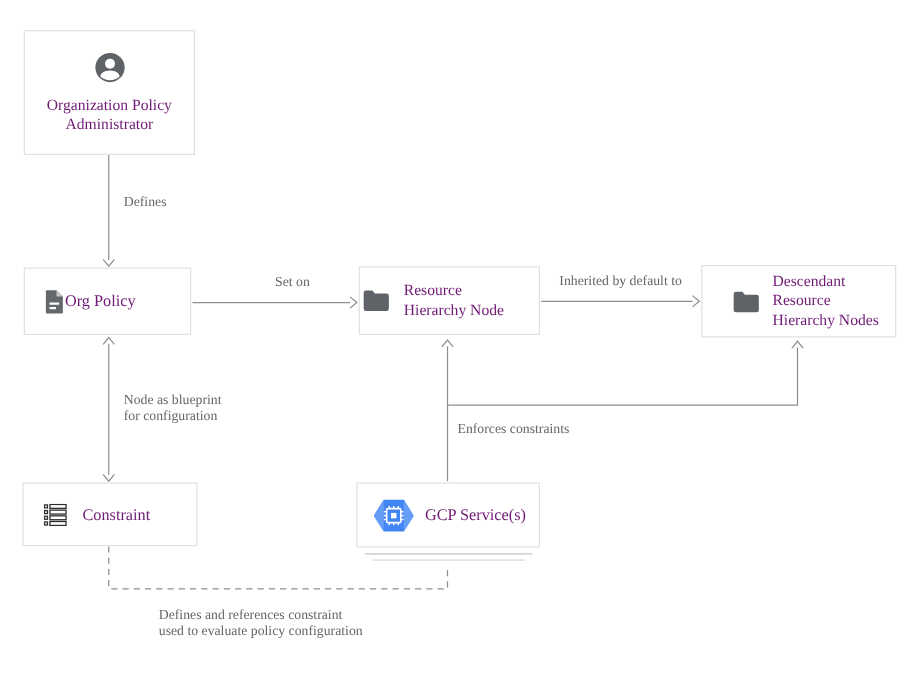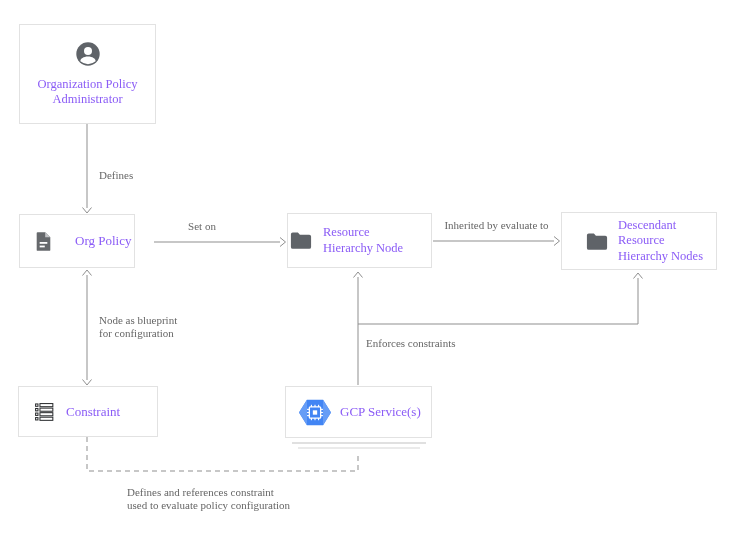--- a/index.html
+++ b/index.html
@@ -11,48 +11,48 @@
     overflow:hidden;
   }
   svg.layer{position:absolute;left:0;top:0;pointer-events:none;}
   .box{
     position:absolute;
     background:#fff;
     border:1px solid #e2e2e2;
     box-sizing:border-box;
     display:flex;
     align-items:center;
-    color:#8b5cf6;
+    color:#701a75;
   }
   .box .label{font-size:12.5px;line-height:1.22;}
   .icon{display:flex;align-items:center;justify-content:center;flex:none;}
   
   #node-admin{left:19px;top:24px;width:137px;height:100px;
     flex-direction:column;justify-content:center;gap:10px;text-align:center;}
   #node-admin .label{width:118px;}
-  #node-org-policy{left:19px;top:214px;width:116px;height:54px;padding-left:15px;gap:23px;}
+  #node-org-policy{left:19px;top:214px;width:134px;height:54px;padding-left:15px;gap:0;}
   #node-org-policy .label{font-size:13px;}
   #node-resource{left:287px;top:213px;width:145px;height:55px;padding-left:2px;gap:11px;}
   #node-resource .label{width:96px;}
   #node-descendants{left:561px;top:212px;width:156px;height:58px;padding-left:24px;gap:10px;}
   #node-descendants .label{width:120px;}
   #node-constraint{left:18px;top:386px;width:140px;height:51px;padding-left:16px;gap:12px;}
   #node-constraint .label{font-size:13px;}
   #node-gcp{left:285px;top:386px;width:147px;height:52px;padding-left:13px;gap:9px;}
   #node-gcp .label{font-size:13px;}
   
   .edge-label{
     position:absolute;
     font-size:11px;
     color:#666;
     line-height:1.18;
     white-space:pre-line;
   }
-  #label-defines{left:99px;top:169px;text-align:right;}
-  #label-set-on{left:136px;top:220px;width:132px;text-align:center;white-space:nowrap;}
+  #label-defines{left:99px;top:156px;text-align:right;}
+  #label-set-on{left:168px;top:220px;width:132px;text-align:center;white-space:nowrap;}
   #label-inherited{left:433px;top:219px;width:127px;text-align:center;white-space:nowrap;}
   #label-blueprint{left:99px;top:314px;}
   #label-enforces{left:366px;top:337px;}
   #label-evaluates{left:127px;top:486px;}
 </style>
 </head>
 <body>
 
 <div id="canvas">
 
@@ -182,20 +182,20 @@
           <rect x="0.6" y="15.4" width="2.5" height="2.5"></rect>
           <rect x="5.2" y="15.0" width="13.6" height="3.3"></rect>
         </g>
       </svg>
     </span>
     <span class="label">Constraint</span>
   </div>
 
   <div class="edge-label" id="label-defines">Defines</div>
   <div class="edge-label" id="label-set-on">Set on</div>
-  <div class="edge-label" id="label-inherited">Inherited by evaluate to</div>
+  <div class="edge-label" id="label-inherited">Inherited by default to</div>
   <div class="edge-label" id="label-blueprint">Node as blueprint
 for configuration</div>
   <div class="edge-label" id="label-enforces">Enforces constraints</div>
   <div class="edge-label" id="label-evaluates">Defines and references constraint
 used to evaluate policy configuration</div>
 
 </div>
 
 </body></html>

